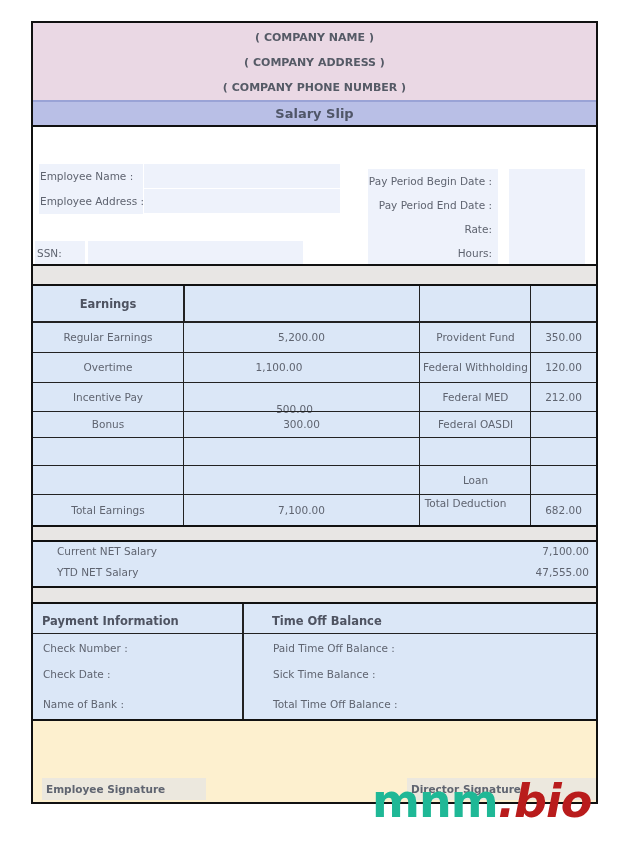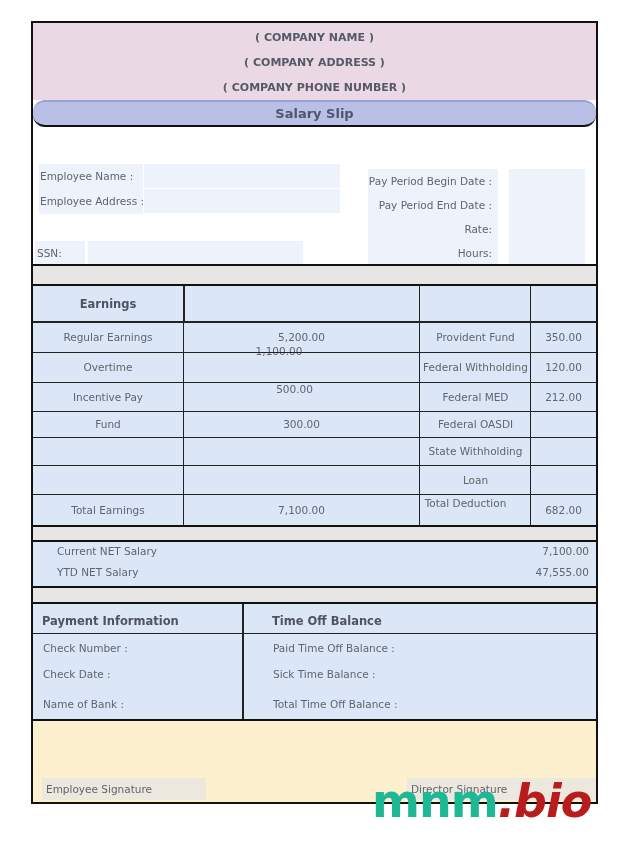--- a/index.html
+++ b/index.html
@@ -10,39 +10,39 @@
             border: 2px solid #111; background: #fff; }
 
     .abs { position: absolute; }
 
     
     .hdr { left: 0; top: 0; width: 563px; height: 77px; background: #ead8e4; }
     .hdr-line { position: absolute; left: 0; width: 100%; text-align: center;
                 font-size: 11px; font-weight: bold; color: #555a66; letter-spacing: 0; }
     .title-bar { left: 0; top: 77px; width: 563px; height: 27px; background: #b9bfe6;
                  border-top: 2px solid #9aa3d6; border-bottom: 2px solid #111;
-                 text-align: center; font-size: 13px; font-weight: bold; color: #505668; line-height: 23px; border-radius: 12px; }
+                 text-align: center; font-size: 13px; font-weight: bold; color: #505668; line-height: 23px; }
 
     
     .field-bg { background: #eef2fb; }
     .lbl { font-size: 10.5px; color: #5f6470; }
     .info-lbl { position: absolute; white-space: nowrap; }
 
     .gray-band { background: #e8e6e4; border-top: 2px solid #111; border-bottom: 2px solid #111; }
 
     
     .grid { position: absolute; background: #dbe7f7; }
     .cell { position: absolute; display: flex; align-items: center; justify-content: center;
             font-size: 10.5px; color: #5f6470; white-space: nowrap; }
     .hline { position: absolute; height: 1px; background: #222; }
     .vline { position: absolute; width: 1px; background: #222; }
     .bold { font-weight: bold; font-size: 11.5px; color: #4e5361; }
 
     .net { background: #dbe7f7; padding-left: 20px; }
-    .sig-area { background: #fdf0cf; }
+    .sig-area { background: #fdf0cf; font-weight: bold; }
     .sig-box { position: absolute; background: #ece8de; font-size: 10.5px; color: #5f6470;
                display: flex; align-items: center; padding-left: 4px; }
 
     .watermark { position: absolute; left: 372px; top: 778px; font-size: 46px; font-weight: bold;
                  font-family: "DejaVu Sans", sans-serif; letter-spacing: -1px; line-height: 1; }
     .wm-a { color: #1fb896; }
     .wm-b { color: #b91c1c; font-style: italic; }
   </style>
 </head>
 <body>
@@ -75,41 +75,40 @@
 
   <div class="abs gray-band" style="left:0; top:241px; width:563px; height:22px;"></div>
 
   <div class="grid" style="left:0; top:263px; width:563px; height:240px;">
 
     <div class="cell bold" style="left:0; top:0; width:150px; height:35px;">Earnings</div>
 
     <div class="cell" style="left:0; top:35px; width:150px; height:31px;">Regular Earnings</div>
     <div class="cell" style="left:150px; top:35px; width:237px; height:31px;">5,200.00</div>
     <div class="cell" style="left:0; top:66px; width:150px; height:30px;">Overtime</div>
-    <div class="cell" style="left:150px; top:50px; width:192px; height:30px;">1,100.00</div>
+    <div class="cell" style="left:150px; top:66px; width:192px; height:30px;">1,100.00</div>
     <div class="cell" style="left:0; top:96px; width:150px; height:29px;">Incentive Pay</div>
-    <div class="cell" style="left:150px; top:88px; width:223px; height:29px;">500.00</div>
-    <div class="cell" style="left:0; top:125px; width:150px; height:26px;">Fund</div>
+    <div class="cell" style="left:150px; top:108px; width:223px; height:29px;">500.00</div>
+    <div class="cell" style="left:0; top:125px; width:150px; height:26px;">Bonus</div>
     <div class="cell" style="left:150px; top:125px; width:237px; height:26px;">300.00</div>
     <div class="cell" style="left:0; top:151px; width:150px; height:28px;"></div>
     <div class="cell" style="left:150px; top:151px; width:237px; height:28px;"></div>
     <div class="cell" style="left:0; top:179px; width:150px; height:29px;"></div>
     <div class="cell" style="left:150px; top:179px; width:237px; height:29px;"></div>
     <div class="cell" style="left:0; top:208px; width:150px; height:31px;">Total Earnings</div>
     <div class="cell" style="left:150px; top:208px; width:237px; height:31px;">7,100.00</div>
 
     <div class="cell" style="left:387px; top:35px; width:111px; height:31px;">Provident Fund</div>
     <div class="cell" style="left:498px; top:35px; width:65px; height:31px;">350.00</div>
     <div class="cell" style="left:387px; top:66px; width:111px; height:30px;">Federal Withholding</div>
     <div class="cell" style="left:498px; top:66px; width:65px; height:30px;">120.00</div>
     <div class="cell" style="left:387px; top:96px; width:111px; height:29px;">Federal MED</div>
     <div class="cell" style="left:498px; top:96px; width:65px; height:29px;">212.00</div>
     <div class="cell" style="left:387px; top:125px; width:111px; height:26px;">Federal OASDI</div>
     <div class="cell" style="left:498px; top:125px; width:65px; height:26px;"></div>
-    <div class="cell" style="left:387px; top:151px; width:111px; height:28px;">State Withholding</div>
     <div class="cell" style="left:498px; top:151px; width:65px; height:28px;"></div>
     <div class="cell" style="left:387px; top:179px; width:111px; height:29px;">Loan</div>
     <div class="cell" style="left:498px; top:179px; width:65px; height:29px;"></div>
     <div class="cell" style="left:377px; top:208px; width:111px; height:17px;">Total Deduction</div>
     <div class="cell" style="left:498px; top:208px; width:65px; height:31px;">682.00</div>
 
     <div class="hline" style="left:0; top:35px; width:563px; height:2px;"></div>
     <div class="hline" style="left:0; top:66px; width:563px;"></div>
     <div class="hline" style="left:0; top:96px; width:563px;"></div>
     <div class="hline" style="left:0; top:125px; width:563px;"></div>

